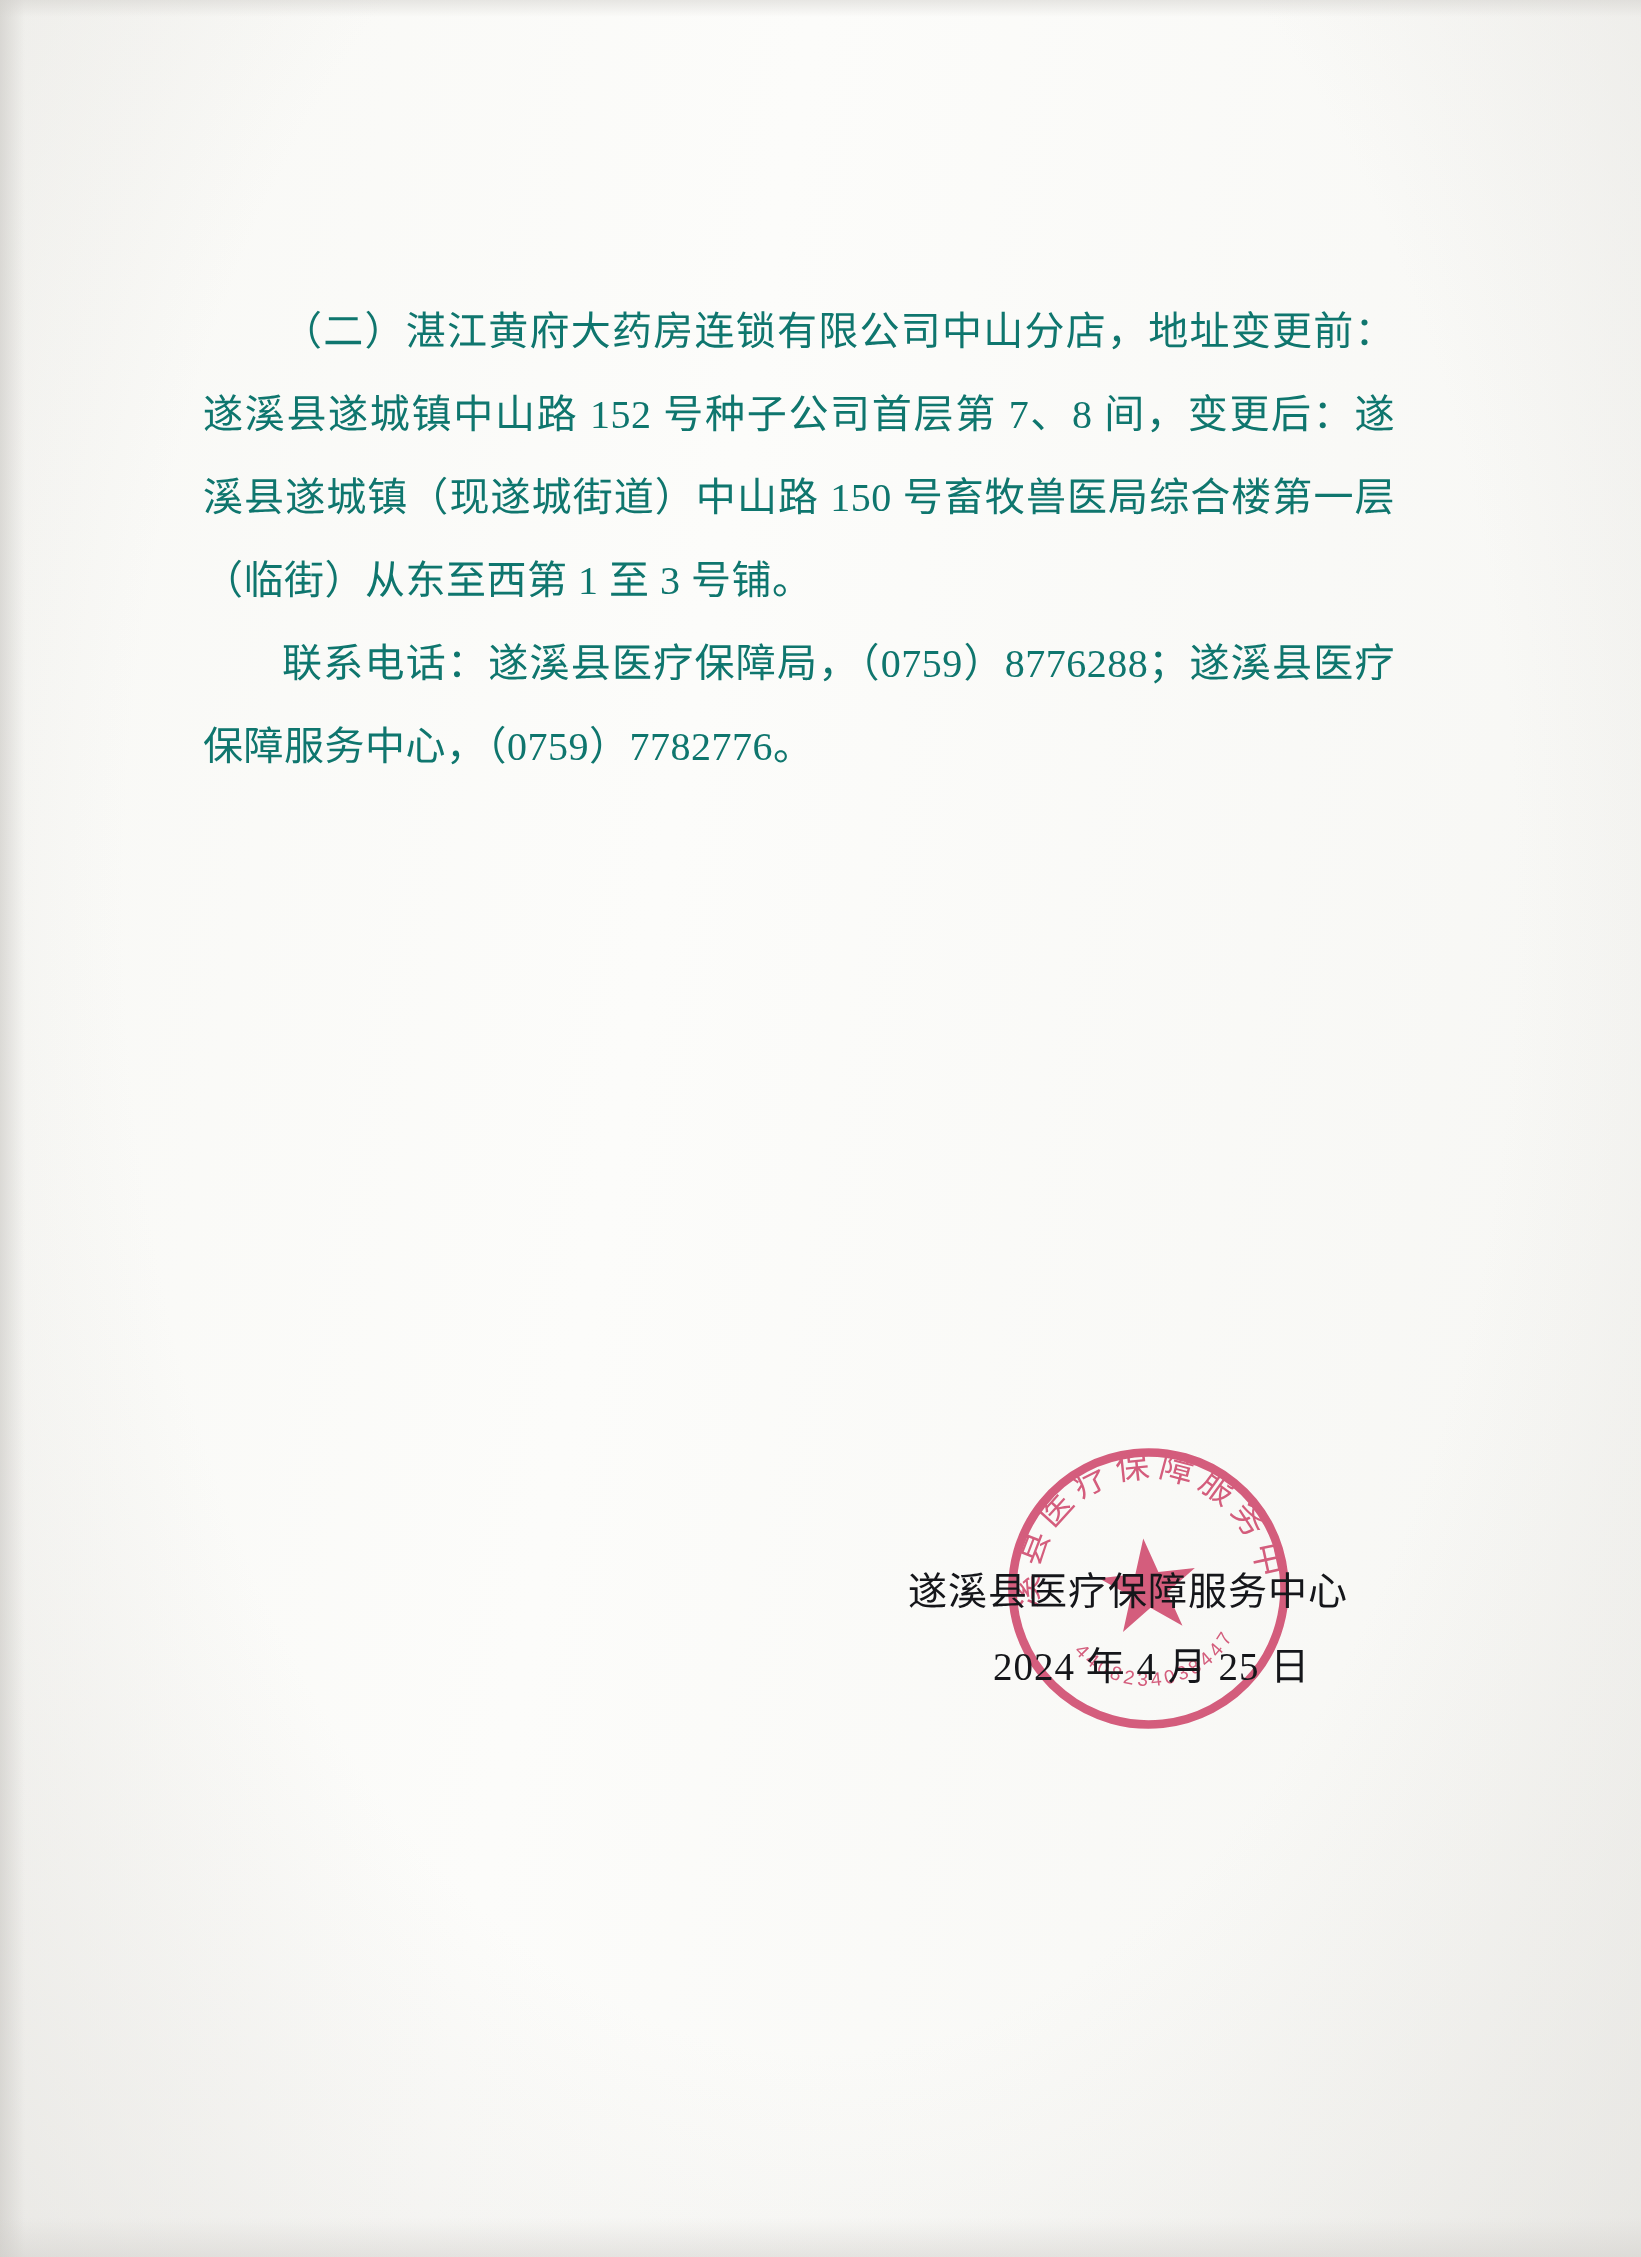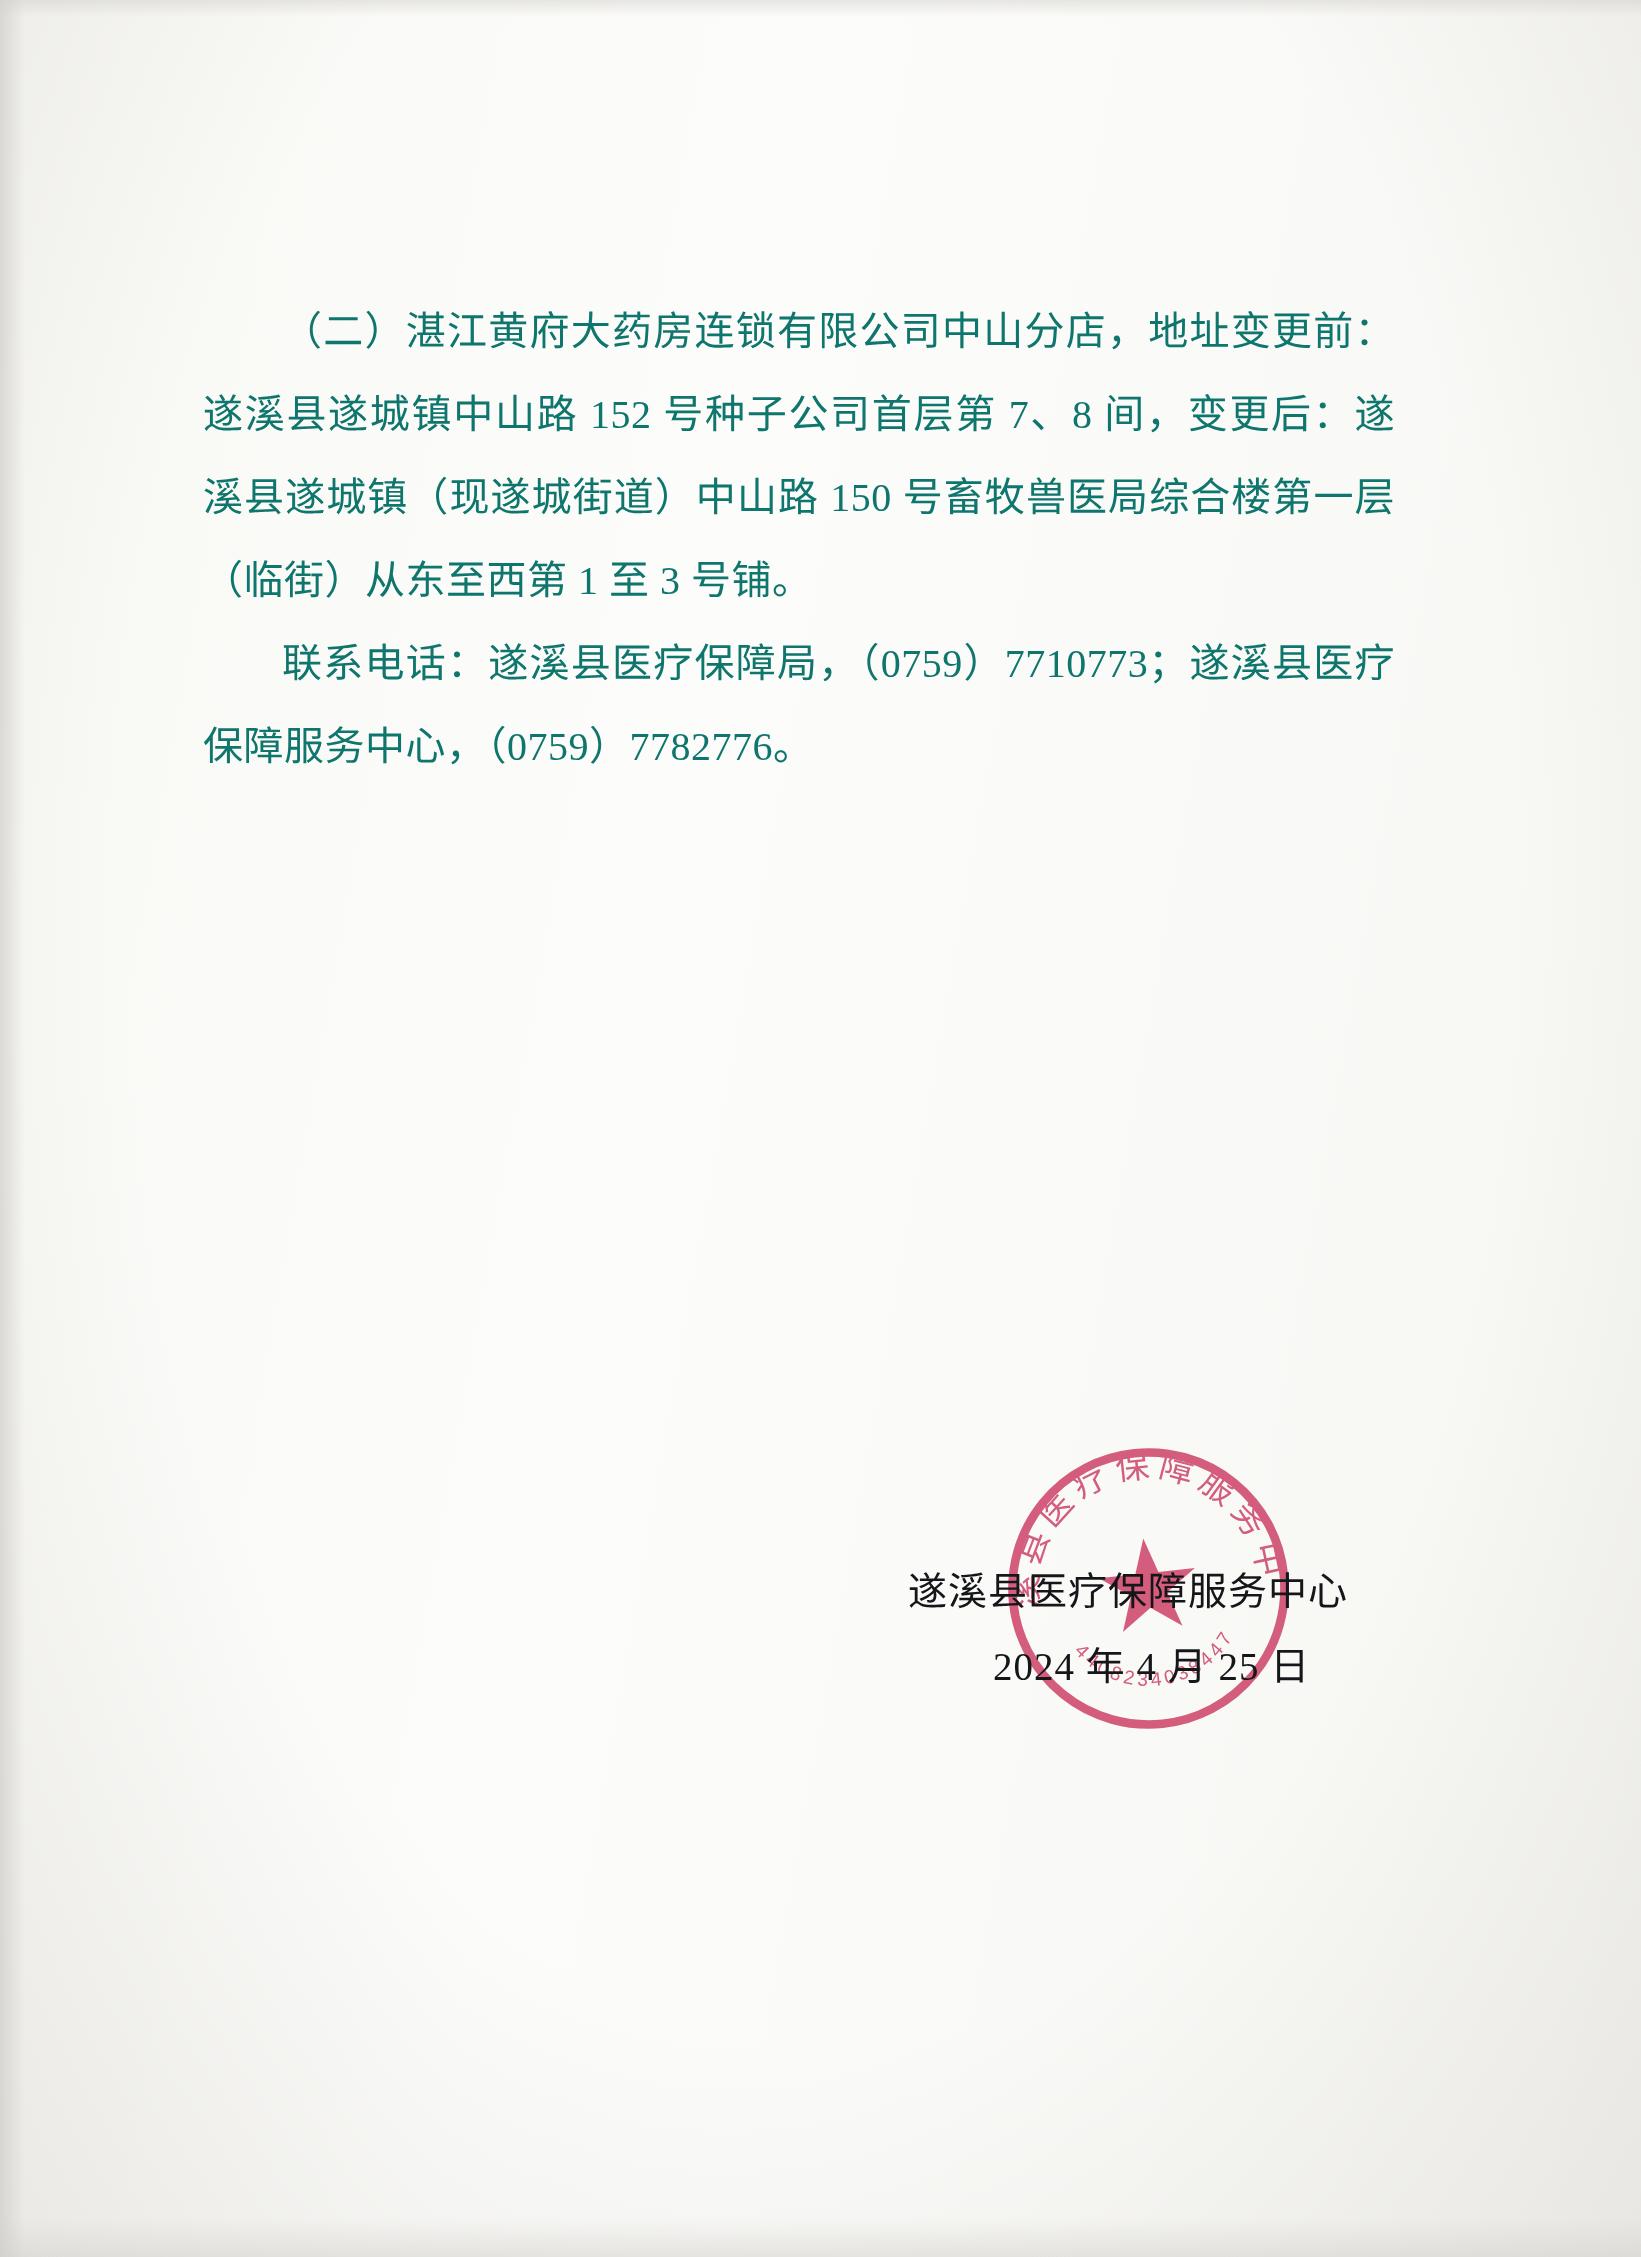--- a/index.html
+++ b/index.html
@@ -121,21 +121,21 @@
   <div id="scan-edge-left"></div>
   <div id="scan-edge-top"></div>
   <div id="scan-edge-bottom"></div>
 
   <div id="content">
 
     <p class="para indent">（二）湛江黄府大药房连锁有限公司中山分店，地址变更前：遂溪县遂城镇中山路 152 号种子公司首层第 7、8 间，变更后：遂溪县遂城镇（现遂城街道）中山路 150 号畜牧兽医局综合楼第一层（临街）从东至西第 1 至 3 号铺。</p>
 
 
 
-    <p class="para indent">联系电话：遂溪县医疗保障局，（0759）7710773；遂溪县医疗保障服务中心，（0759）7782776。</p>
+    <p class="para indent">联系电话：遂溪县医疗保障局，（0759）8776288；遂溪县医疗保障服务中心，（0759）7782776。</p>
 
   </div>
 
   <div id="seal">
     <svg viewBox="0 0 310 310" width="299" height="299" aria-hidden="true">
       <defs>
         <path id="sealTopArc" d="M 40,155 A 115,115 0 0 1 270,155"></path>
         <path id="sealBottomArc" d="M 54,155 A 101,101 0 0 0 256,155"></path>
       </defs>
       <circle cx="155" cy="155" r="141" fill="none" stroke="#d4496f" stroke-width="9"></circle>

